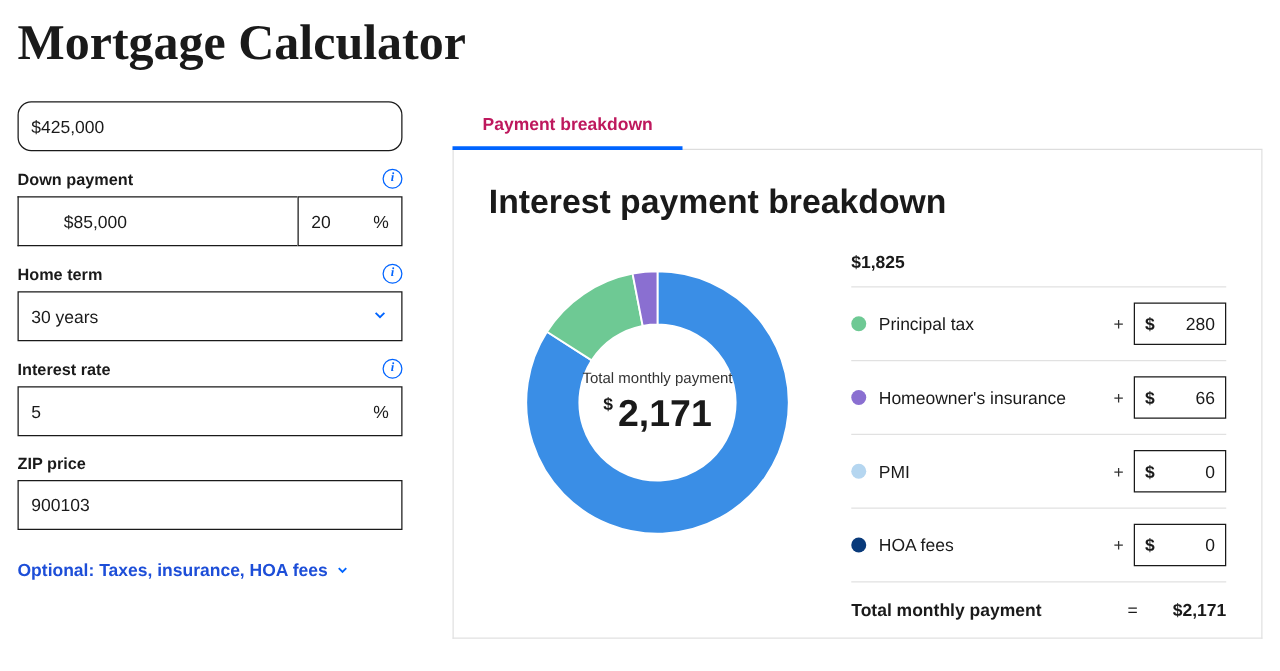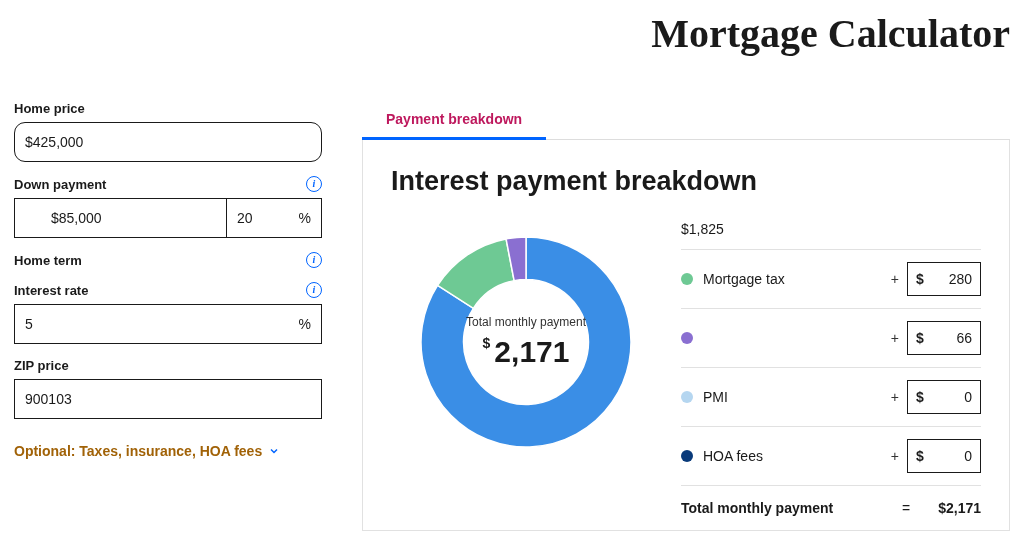--- a/index.html
+++ b/index.html
@@ -1,35 +1,35 @@
 <!DOCTYPE html>
 <html><head>
 <meta charset="utf-8">
 <style>
   * { box-sizing: border-box; margin: 0; padding: 0; }
   body { font-family: -apple-system, BlinkMacSystemFont, "Segoe UI", Arial, sans-serif; background: #fff; color: #1a1a1a; width: 1024px; height: 537px; overflow: hidden; }
   .page { padding: 0 14px; }
-  h1.title { font-family: Georgia, "Times New Roman", serif; font-weight: 700; font-size: 40px; margin-top: 10px; margin-bottom: 44px; letter-spacing: 0px; text-align: right; }
+  h1.title { font-family: Georgia, "Times New Roman", serif; font-weight: 700; font-size: 40px; margin-top: 10px; margin-bottom: 24px; letter-spacing: 0px; }
   .layout { display: flex; gap: 40px; }
   .left { width: 308px; flex: 0 0 308px; }
   .right { flex: 1; }
   .field { margin-bottom: 14px; }
   .label-row { display: flex; align-items: center; justify-content: space-between; margin-bottom: 6px; }
   .label { font-weight: 600; font-size: 13px; }
   .input { width: 100%; border: 1px solid #1a1a1a; height: 40px; padding: 0 10px; font-size: 14px; background: #fff; }
   .input-row { display: flex; }
   .input-row .input.main { flex: 1; border-right: none; padding-left: 36px; }
-  .input-row .input.pct { width: 96px; display: flex; align-items: center; position: relative; }
+  .input-row .input.pct { width: 84px; display: flex; align-items: center; position: relative; }
   .input.pct .pct-val { flex: 1; }
   .input.pct .pct-sym { font-weight: 400; }
   .input.select { display: flex; align-items: center; justify-content: space-between; cursor: pointer; }
   .input.rate { display: flex; align-items: center; justify-content: space-between; }
   .chev { color: #0064ff; }
   .info-icon { width: 16px; height: 16px; border-radius: 50%; border: 1.5px solid #0064ff; color: #0064ff; font-size: 10px; line-height: 13px; text-align: center; font-weight: 700; font-style: italic; font-family: Georgia, serif; }
-  .optional-link { color: #a16207; font-weight: 600; font-size: 14px; display: inline-flex; align-items: center; gap: 6px; cursor: pointer; margin-top: 10px; }
+  .optional-link { color: #1d4ed8; font-weight: 600; font-size: 14px; display: inline-flex; align-items: center; gap: 6px; cursor: pointer; margin-top: 10px; }
   .tabs { display: flex; border-bottom: 1px solid #ddd; }
   .tab { padding: 10px 24px 12px 24px; font-size: 14px; font-weight: 600; color: #555; cursor: pointer; position: relative; }
   .tab.active { color: #be185d; font-weight: 700; }
   .tab.active::after { content: ""; position: absolute; left: 0; right: 0; bottom: -1px; height: 3px; background: #0064ff; }
   .panel { border: 1px solid #e1e1e1; border-top: none; padding: 26px 28px 10px 28px; }
   .panel-title { font-size: 27px; font-weight: 700; margin-bottom: 20px; }
   .breakdown { display: flex; gap: 20px; align-items: flex-start; }
   .donut-wrap { width: 270px; position: relative; display: flex; align-items: center; justify-content: center; }
   .donut-center { position: absolute; text-align: center; }
   .donut-center .sub { font-size: 12px; color: #333; margin-bottom: 6px; }
@@ -54,23 +54,20 @@
 <body>
 <div class="page">
 
 <h1 class="title">Mortgage Calculator</h1>
 
 <div class="layout">
 
   <div class="left">
 
     <div class="field">
-      <div class="label-row">
-        <span class="label">Home price</span>
-      </div>
       <div class="input" style="display:flex;align-items:center;border-radius:11px;">$425,000</div>
     </div>
 
     <div class="field">
       <div class="label-row">
         <span class="label">Down payment</span>
         <span class="info-icon">i</span>
       </div>
       <div class="input-row">
         <div class="input main" style="display:flex;align-items:center;">$85,000</div>
@@ -78,20 +75,28 @@
           <span class="pct-val">20</span>
           <span class="pct-sym">%</span>
         </div>
       </div>
     </div>
 
     <div class="field">
       <div class="label-row">
         <span class="label">Home term</span>
         <span class="info-icon">i</span>
+      </div>
+      <div class="input select">
+        <span>30 years</span>
+        <span class="chev">
+          <svg width="14" height="14" viewBox="0 0 24 24" fill="none" stroke="#0064ff" stroke-width="2.5">
+                <polyline points="6 9 12 15 18 9"></polyline>
+              </svg>
+        </span>
       </div>
     </div>
 
     <div class="field">
       <div class="label-row">
         <span class="label">Interest rate</span>
         <span class="info-icon">i</span>
       </div>
       <div class="input rate">
         <span>5</span>
@@ -131,41 +136,42 @@
           </svg>
           <div class="donut-center">
             <div class="sub">Total monthly payment</div>
             <div class="amt"><span class="d">$</span><span>2,171</span></div>
           </div>
         </div>
 
         <div class="legend">
           <div class="lg-row">
             <div class="lg-right">
-              <span style="font-weight:400;text-align:center;">$1,825</span>
+              <span style="font-weight:700;text-align:center;">$1,825</span>
             </div>
           </div>
 
           <div class="lg-row">
             <div class="lg-left">
               <span class="dot" id="dot-tax" style="background: rgb(110, 201, 148);"></span>
-              <span>Mortgage tax</span>
+              <span>Principal tax</span>
             </div>
             <div class="lg-right">
               <span class="plus">+</span>
               <div class="mini-input">
                 <span class="ds">$</span>
                 <span class="val">280</span>
               </div>
             </div>
           </div>
 
           <div class="lg-row">
             <div class="lg-left">
               <span class="dot" id="dot-ins" style="background: rgb(138, 111, 209);"></span>
+              <span>Homeowner's insurance</span>
             </div>
             <div class="lg-right">
               <span class="plus">+</span>
               <div class="mini-input">
                 <span class="ds">$</span>
                 <span class="val">66</span>
               </div>
             </div>
           </div>
 

